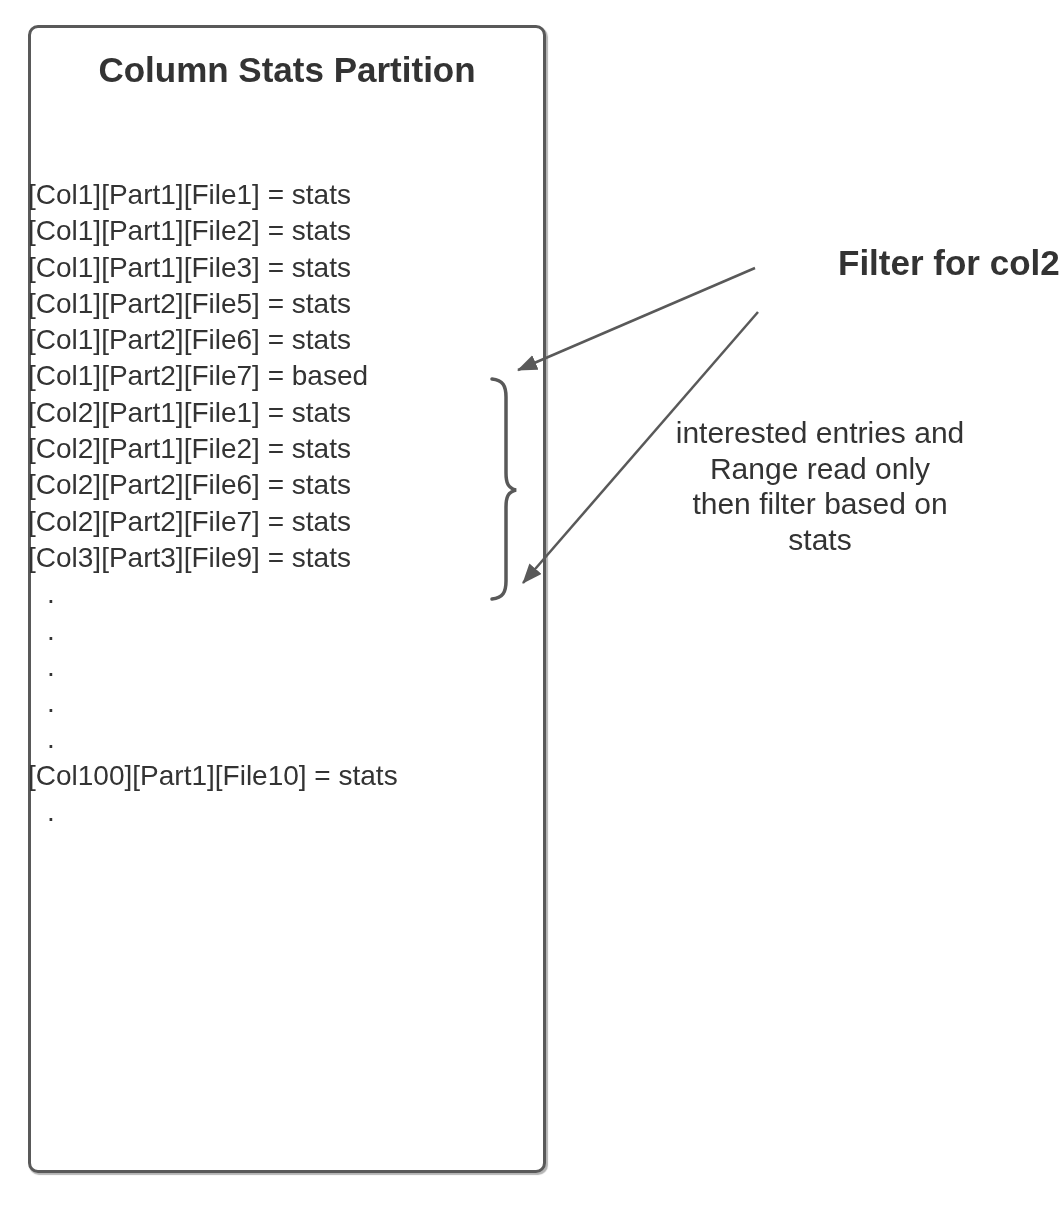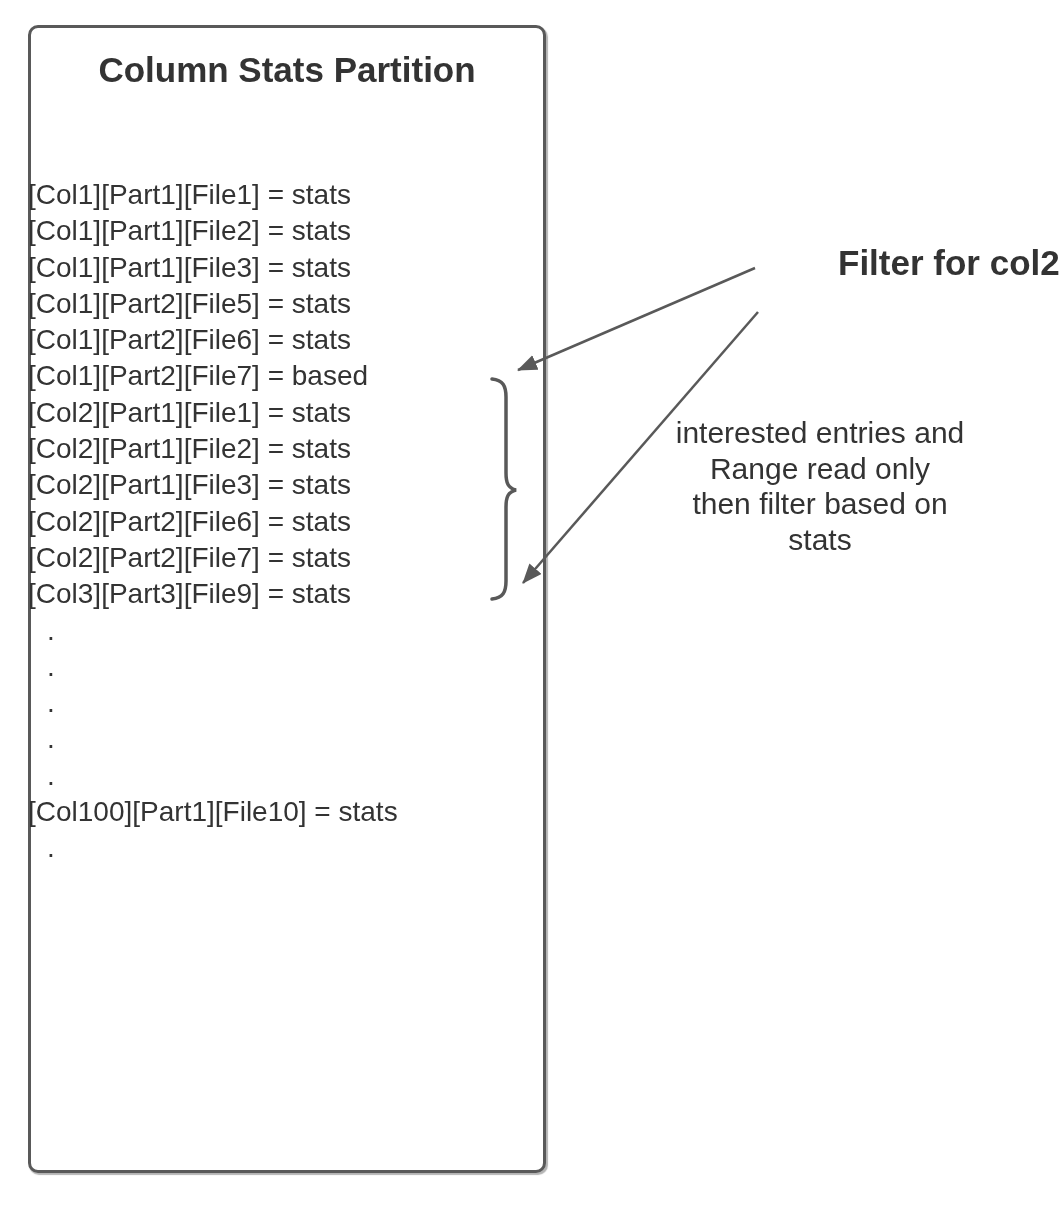--- a/index.html
+++ b/index.html
@@ -100,21 +100,20 @@
 
   <div class="entries">
       <div>[Col1][Part1][File1] = stats</div>
       <div>[Col1][Part1][File2] = stats</div>
       <div>[Col1][Part1][File3] = stats</div>
       <div>[Col1][Part2][File5] = stats</div>
       <div>[Col1][Part2][File6] = stats</div>
       <div>[Col1][Part2][File7] = based</div>
       <div>[Col2][Part1][File1] = stats</div>
       <div>[Col2][Part1][File2] = stats</div>
-      <div>[Col2][Part1][File3] = stats</div>
       <div>[Col2][Part2][File6] = stats</div>
       <div>[Col2][Part2][File7] = stats</div>
       <div>[Col3][Part3][File9] = stats</div>
       <div class="dot">.</div>
       <div class="dot">.</div>
       <div class="dot">.</div>
       <div class="dot">.</div>
       <div class="dot">.</div>
       <div>[Col100][Part1][File10] = stats</div>
       <div class="dot">.</div>

